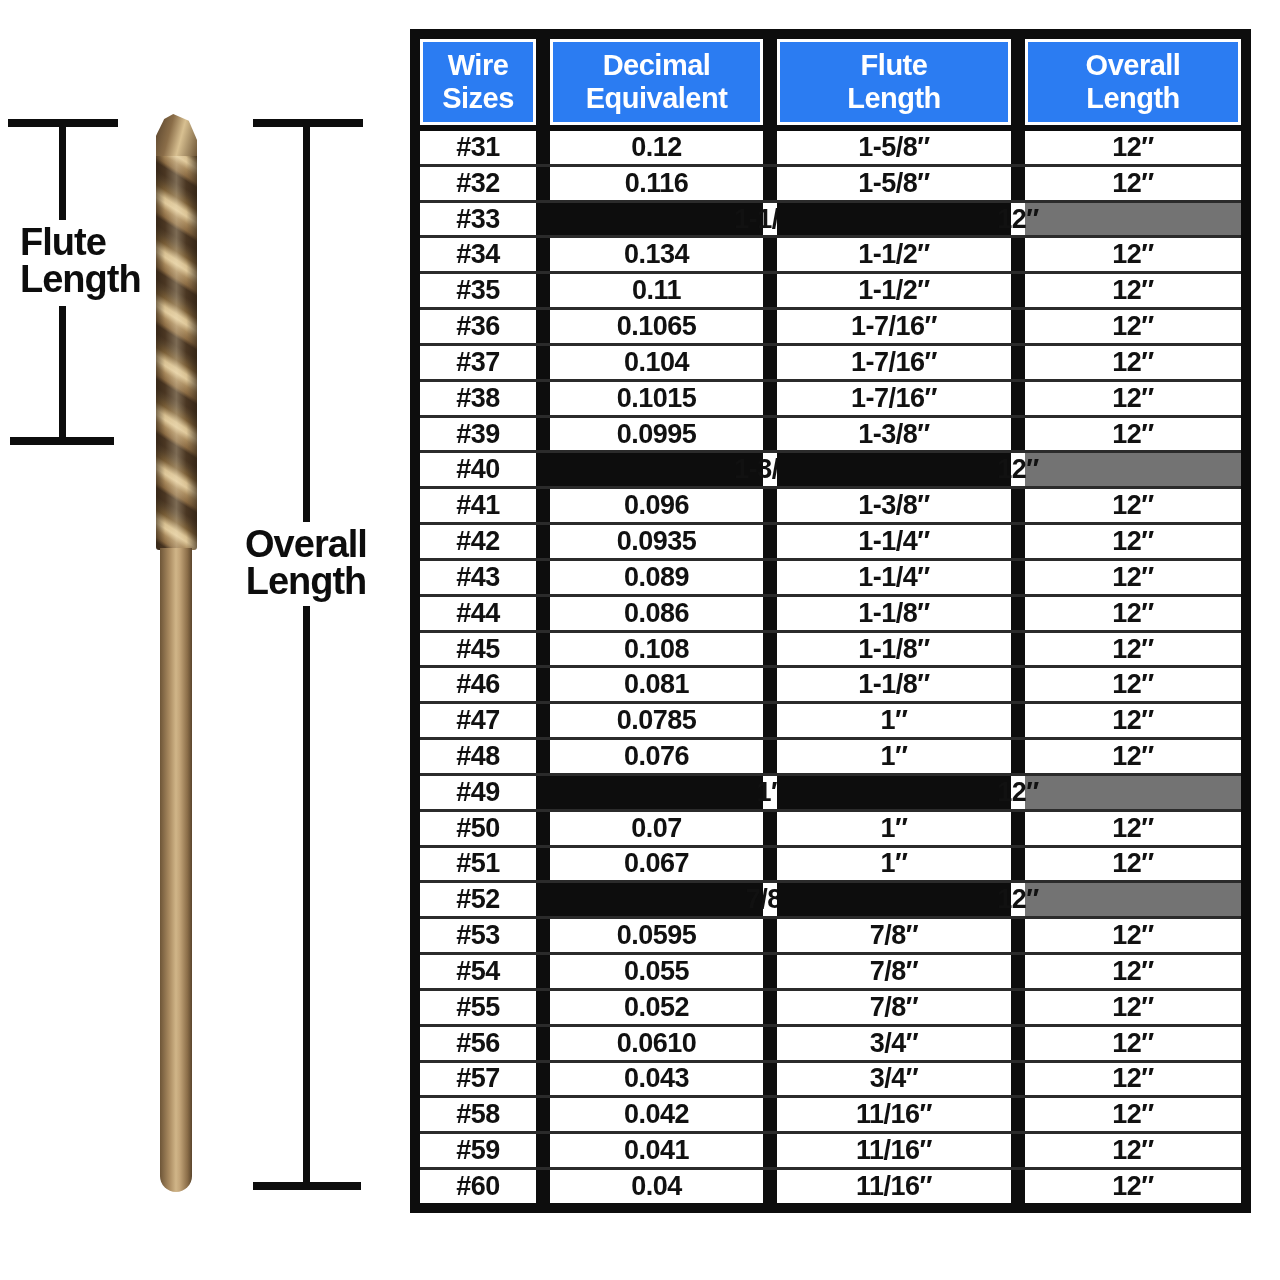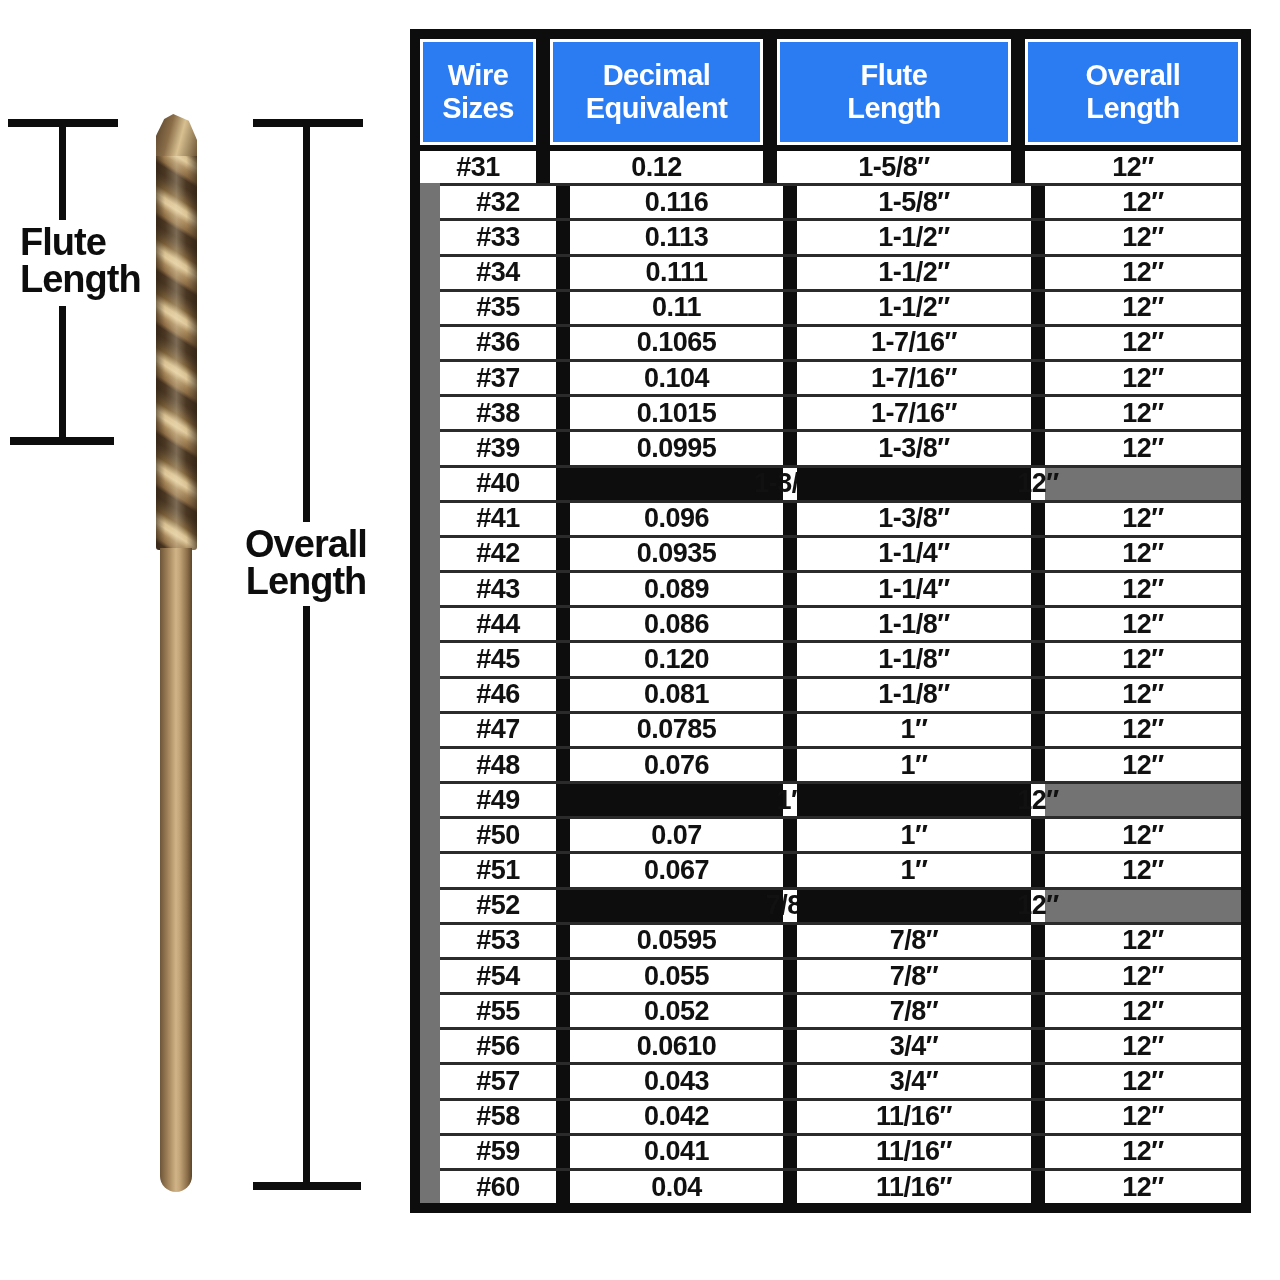--- a/index.html
+++ b/index.html
@@ -49,34 +49,34 @@
   }
 
   
   .size-table{
     position:absolute;left:410px;top:29px;width:841px;height:1184px;
     box-sizing:border-box;border:10px solid var(--ink,#0d0d0d);
     background:#ffffff;display:flex;flex-direction:column;
   }
   .thead{
     display:grid;grid-template-columns:116px 14px 213px 14px 234px 14px 1fr;
-    background:var(--ink,#0d0d0d);height:112px;flex:0 0 auto;
+    background:var(--ink,#0d0d0d);height:92px;flex:0 0 auto;
   }
   .th{
     background:var(--header-bg,#2b7cf2);border:3px solid #ffffff;margin-bottom:6px;
     display:flex;flex-direction:column;align-items:center;justify-content:center;
     color:var(--header-text,#ffffff);font-weight:800;font-size:29px;line-height:33px;
     letter-spacing:-0.5px;text-align:center;
   }
   .tbody{flex:1 1 auto;display:flex;flex-direction:column;background:#737373;}
   .trow{
     flex:1 1 0;display:grid;grid-template-columns:116px 14px 213px 14px 234px 14px 1fr;
     min-height:0;
   }
-  .trow:not(:first-child){border-top:3px solid var(--row-line,#2b2b2b);margin-left:20px;}
+  .trow:not(:first-child){border-top:3px solid var(--row-line,#2b2b2b);}
   .tcell{
     background:#ffffff;color:var(--cell-text,#111111);
     display:flex;align-items:center;justify-content:center;
     font-weight:800;font-size:27px;letter-spacing:-0.5px;white-space:nowrap;
   }
   .vsep{background:var(--ink,#0d0d0d);}
 </style>
 </head>
 <body>
 
@@ -143,30 +143,29 @@
           <div class="vsep"></div>
           <div class="tcell">0.116</div>
           <div class="vsep"></div>
           <div class="tcell">1-5/8″</div>
           <div class="vsep"></div>
           <div class="tcell">12″</div>
         </div>
         <div class="trow">
           <div class="tcell">#33</div>
           <div class="vsep"></div>
-          <div class="tcell">0.113</div>
           <div class="vsep"></div>
           <div class="tcell">1-1/2″</div>
           <div class="vsep"></div>
           <div class="tcell">12″</div>
         </div>
         <div class="trow">
           <div class="tcell">#34</div>
           <div class="vsep"></div>
-          <div class="tcell">0.111</div>
+          <div class="tcell">0.134</div>
           <div class="vsep"></div>
           <div class="tcell">1-1/2″</div>
           <div class="vsep"></div>
           <div class="tcell">12″</div>
         </div>
         <div class="trow">
           <div class="tcell">#35</div>
           <div class="vsep"></div>
           <div class="tcell">0.11</div>
           <div class="vsep"></div>
@@ -250,21 +249,21 @@
           <div class="vsep"></div>
           <div class="tcell">0.086</div>
           <div class="vsep"></div>
           <div class="tcell">1-1/8″</div>
           <div class="vsep"></div>
           <div class="tcell">12″</div>
         </div>
         <div class="trow">
           <div class="tcell">#45</div>
           <div class="vsep"></div>
-          <div class="tcell">0.120</div>
+          <div class="tcell">0.108</div>
           <div class="vsep"></div>
           <div class="tcell">1-1/8″</div>
           <div class="vsep"></div>
           <div class="tcell">12″</div>
         </div>
         <div class="trow">
           <div class="tcell">#46</div>
           <div class="vsep"></div>
           <div class="tcell">0.081</div>
           <div class="vsep"></div>

